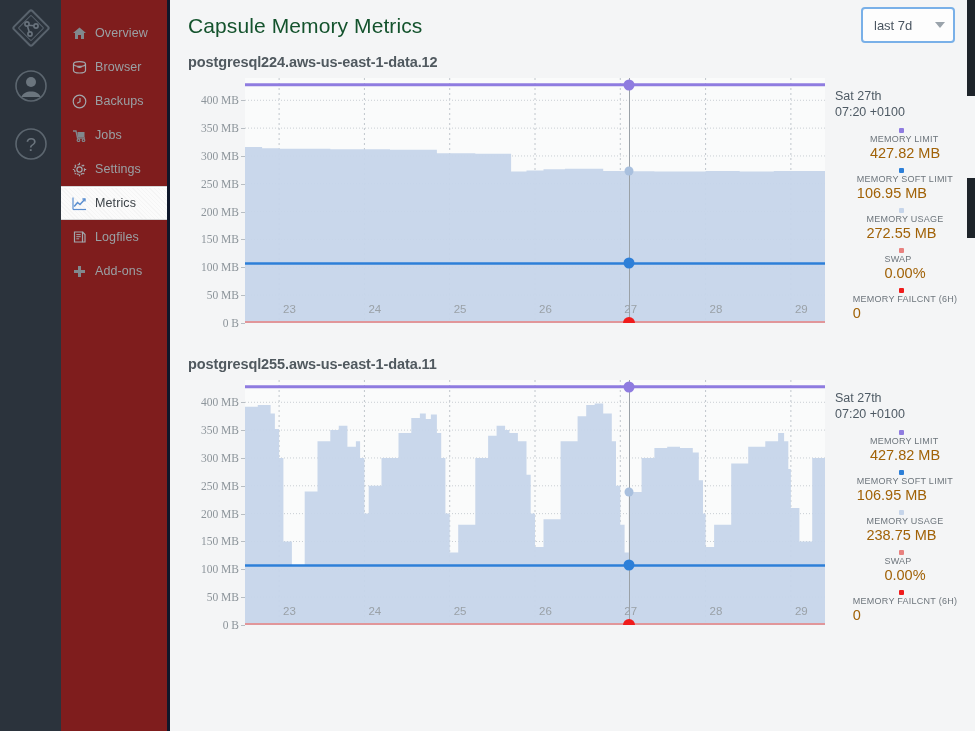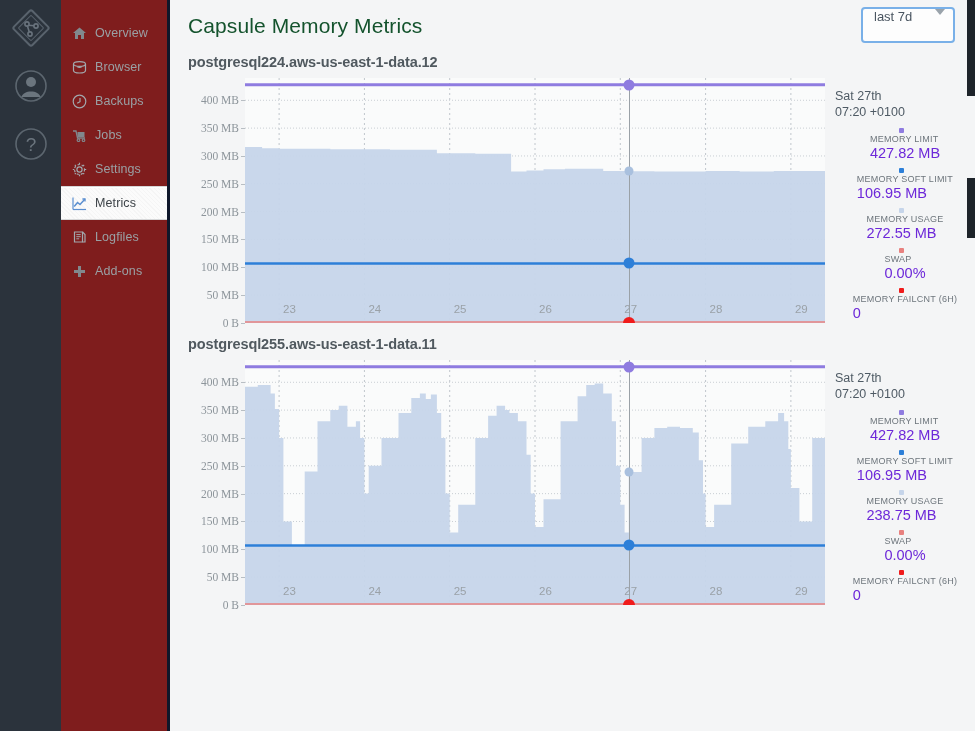--- a/index.html
+++ b/index.html
@@ -84,21 +84,21 @@
     font-weight: normal;
     letter-spacing: .1px;
   }
   .range-select {
     position: absolute;
     right: 20px; top: 7px;
     width: 94px; height: 36px;
     border: 2px solid #79b0e8;
     border-radius: 4px;
     background: #fdfdfd;
-    display: flex; align-items: flex-start;
+    display: flex; align-items: center;
     padding: 0 8px 0 11px;
     cursor: pointer;
   }
   .range-select .rs-label {
     font-size: 13px; color: #4a5560; flex: 1 1 auto;
   }
   .caret {
     width: 0; height: 0;
     border-left: 5px solid transparent;
     border-right: 5px solid transparent;
@@ -172,21 +172,21 @@
   }
   .swatch { width: 5px; flex: 0 0 5px; margin-right: 7px; border-radius: 1px;}
   .legend-text { display: flex; flex-direction: column; }
   .legend-name {
     font-size: 9px; color: #6d757c;
     letter-spacing: .25px;
     text-transform: uppercase;
     line-height: 12px;
   }
   .legend-value {
-    font-size: 14.5px; color: #6d28d9;
+    font-size: 14.5px; color: #a16207;
     line-height: 17px;
   }
 
   
   .edge-sliver {
     position: absolute; right: 0; top: 0;
     width: 13px; height: 731px;
     background: #f4f5f6;
     overflow: hidden;
   }
@@ -424,21 +424,21 @@
                 <span class="legend-text">
                   <span class="legend-name">MEMORY FAILCNT (6H)</span>
                   <span class="legend-value">0</span>
                 </span>
               </div>
             </div>
         </div>
       </div>
     </section>
 
-    <section class="chart-block" style="margin-top:8px;">
+    <section class="chart-block" style="margin-top:28px;">
       <div class="chart-title">postgresql255.aws-us-east-1-data.11</div>
       <div class="chart-row">
         <div class="plot-wrap">
           <div class="yaxis">
               <div class="ytick" style="top: 22.2727px;">400 MB<span class="tickmark"></span></div>
               <div class="ytick" style="top: 50.1136px;">350 MB<span class="tickmark"></span></div>
               <div class="ytick" style="top: 77.9545px;">300 MB<span class="tickmark"></span></div>
               <div class="ytick" style="top: 105.795px;">250 MB<span class="tickmark"></span></div>
               <div class="ytick" style="top: 133.636px;">200 MB<span class="tickmark"></span></div>
               <div class="ytick" style="top: 161.477px;">150 MB<span class="tickmark"></span></div>

